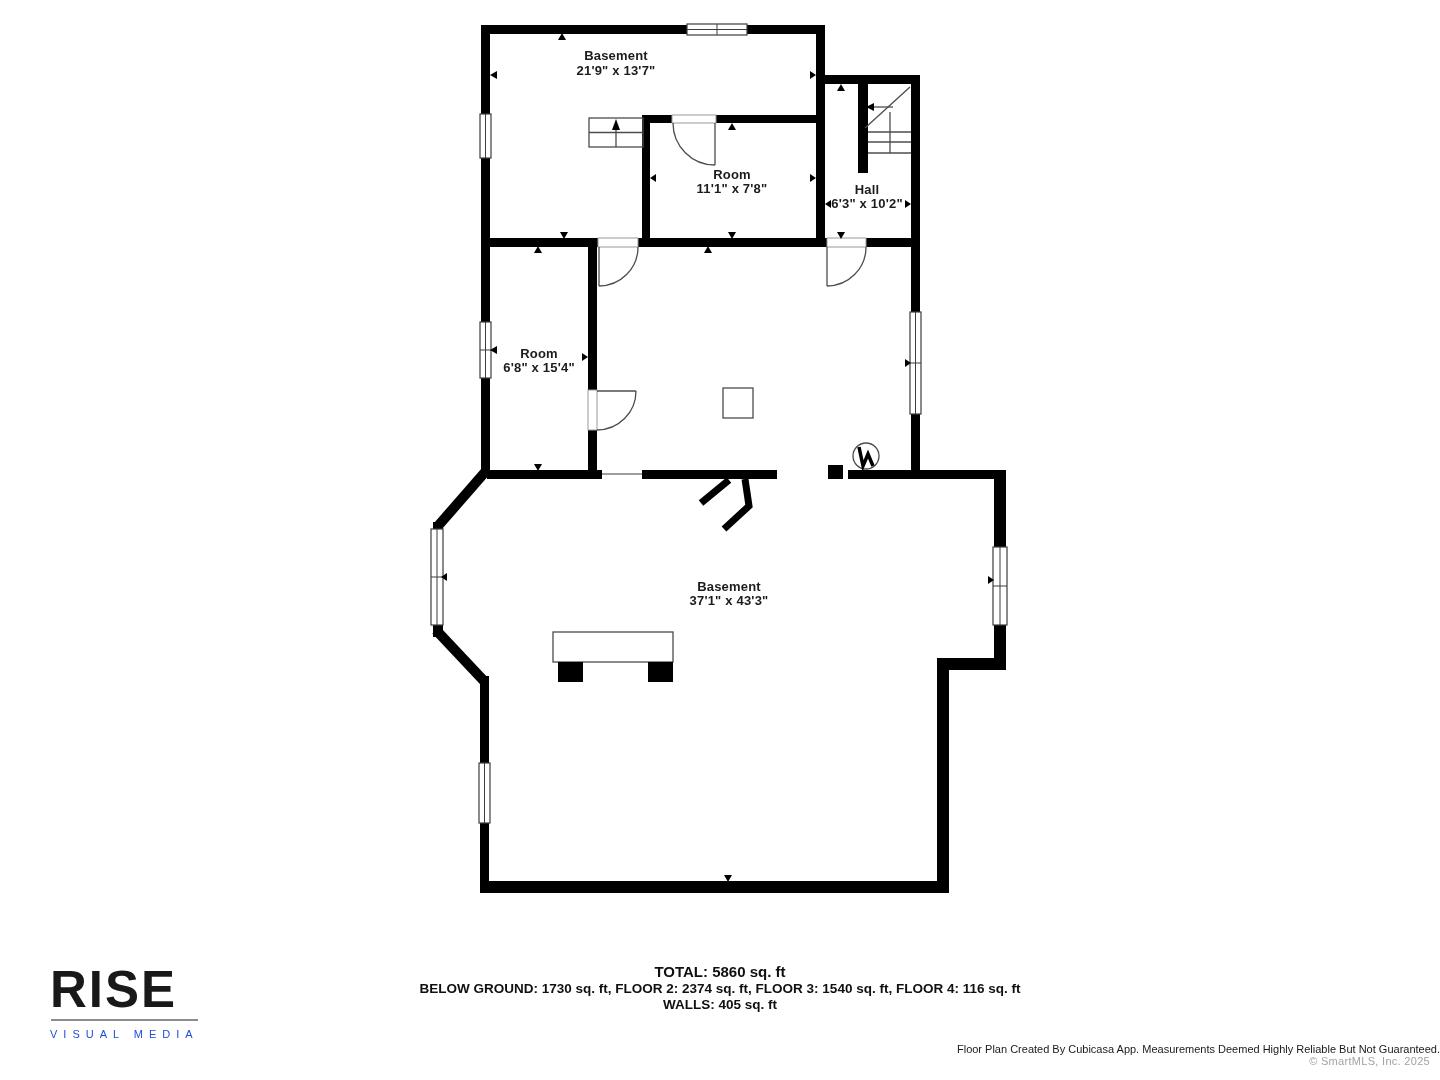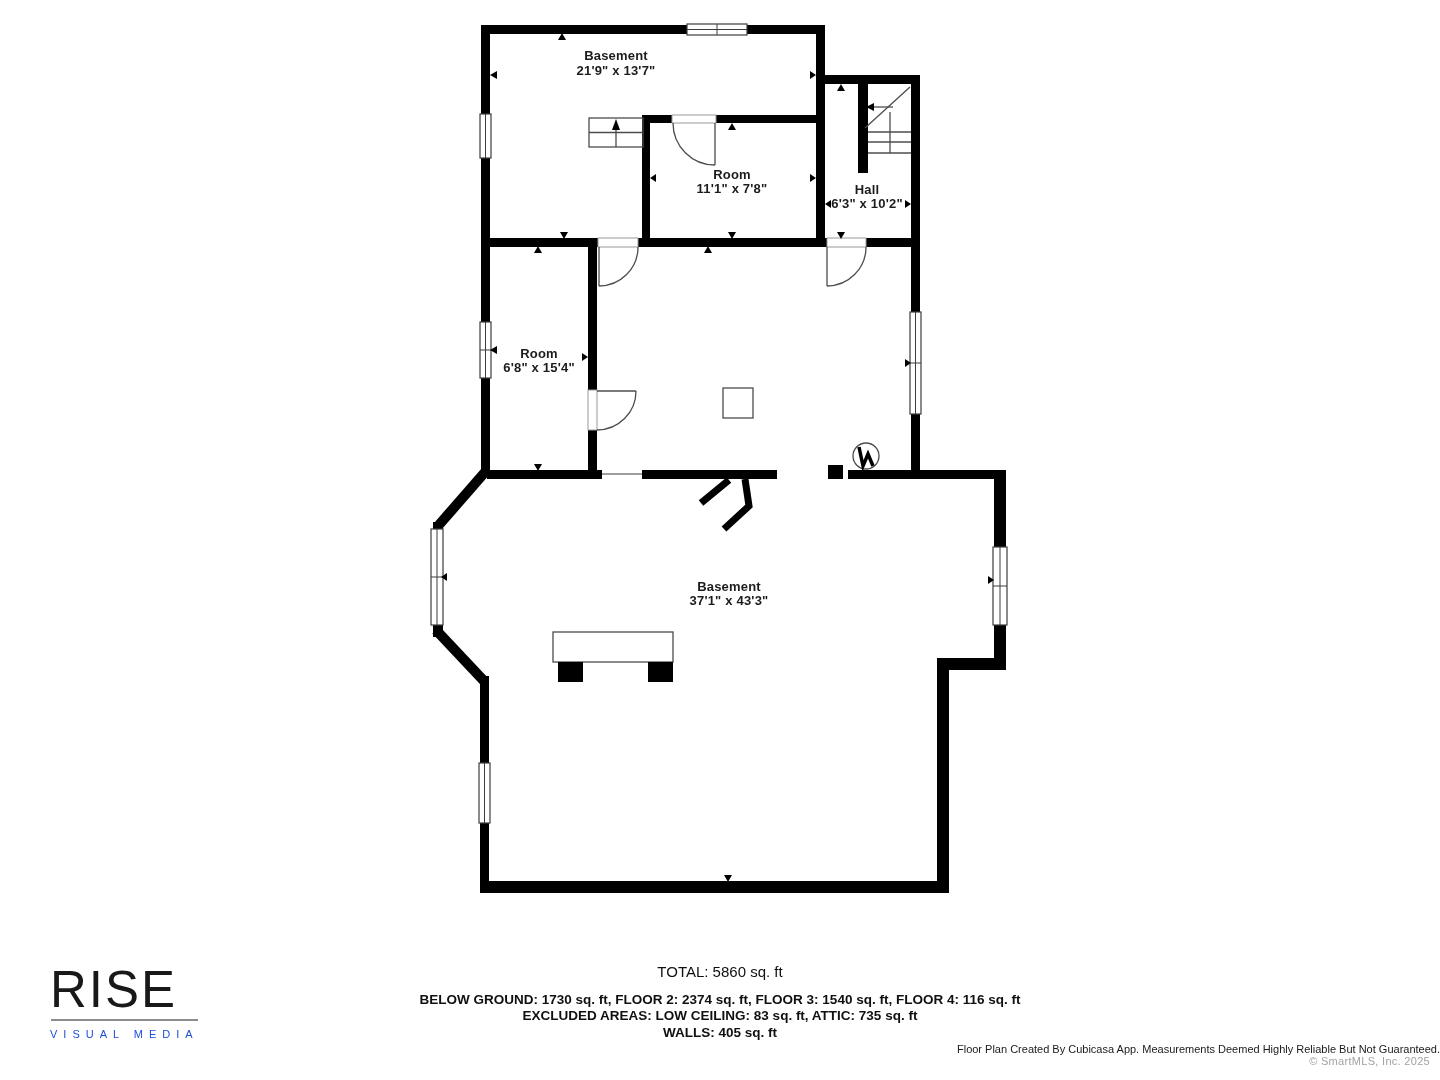--- a/index.html
+++ b/index.html
@@ -10,25 +10,25 @@
   .win{fill:#ffffff;stroke:#3d3d3d;stroke-width:1.2}
   .winline{stroke:#3d3d3d;stroke-width:1;fill:none}
   .frame{fill:#ffffff;stroke:#9a9a9a;stroke-width:1}
   .thin{stroke:#4c4c4c;stroke-width:1.3;fill:none}
   .thick{stroke:#000;stroke-width:7;fill:none}
   .diag{stroke:#000;stroke-width:10;fill:none}
   .tick{fill:#000}
   .zig{stroke:#000;stroke-width:3.5;fill:none}
   .label{font-size:13px;font-weight:600;fill:#1c1c1c;text-anchor:middle;letter-spacing:.2px}
   .summary{position:absolute;left:0;right:0;top:963px;text-align:center;color:#101010}
-  .summary .total{font-size:15px;font-weight:400;margin-bottom:12px}
+  .summary .total{font-size:15px;font-weight:700;margin-bottom:1px}
   .summary .line{font-size:13.5px;font-weight:600;line-height:16.4px}
   .disclaimer{position:absolute;left:0;right:0;top:1043px;text-align:right;font-size:11px;color:#1a1a1a}
   .logo{position:absolute;left:50px;top:964px}
-  .logo .rise{font-size:51px;font-weight:400;letter-spacing:2px;color:#191919;line-height:1}
+  .logo .rise{font-size:51px;font-weight:700;letter-spacing:2px;color:#191919;line-height:1}
   .logo .rule{width:147px;height:2px;background:#8d8d8d;margin:4px 0 7px 1px}
   .logo .tag{font-size:11px;letter-spacing:6px;color:#1d4ed8}
   .copyright{position:absolute;right:10px;top:1055px;font-size:11px;color:#a2a2a2;letter-spacing:.3px}
 </style>
 </head>
 <body>
 
 <svg width="1440" height="940" viewBox="0 0 1440 940">
 
   <g>
@@ -187,21 +187,20 @@
     <text class="label" x="539" y="358">Room</text>
     <text class="label" x="539" y="372">6'8" x 15'4"</text>
     <text class="label" x="729" y="591">Basement</text>
     <text class="label" x="729" y="605">37'1" x 43'3"</text>
   </g>
 </svg>
 
 <div class="summary">
   <div class="total">TOTAL: 5860 sq. ft</div>
   <div class="line">BELOW GROUND: 1730 sq. ft, FLOOR 2: 2374 sq. ft, FLOOR 3: 1540 sq. ft, FLOOR 4: 116 sq. ft</div>
-  <div class="line">EXCLUDED AREAS: LOW CEILING: 83 sq. ft, ATTIC: 735 sq. ft</div>
   <div class="line">WALLS: 405 sq. ft</div>
 </div>
 
 <div class="disclaimer">Floor Plan Created By Cubicasa App. Measurements Deemed Highly Reliable But Not Guaranteed.</div>
 
 <div class="logo">
   <div class="rise">RISE</div>
   <div class="rule"></div>
   <div class="tag">VISUAL MEDIA</div>
 </div>

